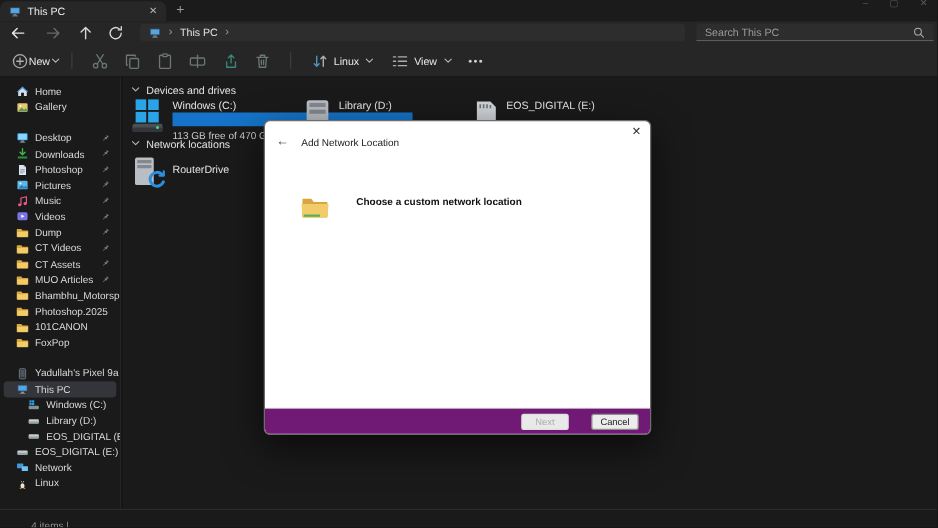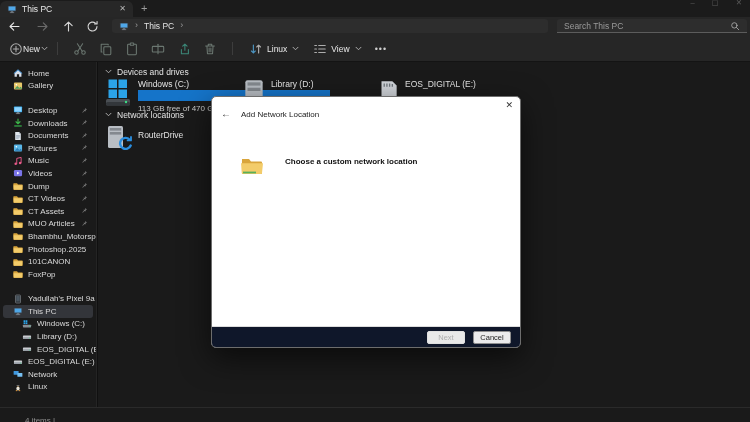--- a/index.html
+++ b/index.html
@@ -68,23 +68,23 @@
   .dialog{position:absolute;left:211px;top:96px;width:310px;height:252px;background:#ffffff;
           border:1px solid #6d6d6d;border-radius:5px;box-sizing:border-box;z-index:20;
           box-shadow:0 10px 30px rgba(0,0,0,.6);}
   .dlg-close{position:absolute;right:7px;top:4px;color:#333;font-size:9px;line-height:1;}
   .dlg-back{position:absolute;left:9px;top:12px;color:#333;font-size:10px;line-height:1;}
   .dlg-title{position:absolute;left:29px;top:13px;font-size:8px;color:#1b1b1b;}
   .dlg-heading{position:absolute;left:16px;top:36px;width:280px;font-size:10.5px;color:#3a62a5;}
   .dlg-option{position:absolute;left:29px;top:60px;display:flex;gap:22px;align-items:flex-start;}
   .opt-title{font-size:8px;font-weight:bold;color:#111;}
   .opt-desc{font-size:7.5px;color:#8e8e8e;margin-top:2px;}
-  .dlg-footer{position:absolute;left:0;right:0;bottom:0;height:21px;background:#0f172a;
+  .dlg-footer{position:absolute;left:0;right:0;bottom:0;height:21px;background:#701a75;
               border-top:1px solid #dcdcdc;border-radius:0 0 4px 4px;display:flex;align-items:center;
-              justify-content:flex-end;gap:8px;padding-right:9px;box-sizing:border-box;}
+              justify-content:flex-end;gap:18px;padding-right:9px;box-sizing:border-box;}
   .btn{width:38px;height:13px;font-size:7.5px;display:flex;align-items:center;justify-content:center;
        box-sizing:border-box;border-radius:2px;}
   .btn-next{background:#e9e9e9;border:1px solid #e0e0e0;color:#aeaeae;}
   .btn-cancel{background:#ececec;border:1px solid #8f8f8f;color:#1d1d1d;}
 
   
   .statusbar{position:absolute;left:0;right:0;bottom:0;height:14px;background:#1a1a1a;
              border-top:1px solid #2a2a2a;overflow:hidden;}
   .status-text{position:absolute;left:25px;top:8px;font-size:8px;color:#8f8f8f;}
 </style>
@@ -294,21 +294,21 @@
       </span>
     </div>
     <div class="side-item">
       <span class="side-ic">
         <svg viewBox="0 0 16 16" width="100%" height="100%">
           <path d="M3.5 1.5h6l3 3v10h-9z" fill="#dfe5ec"></path>
           <path d="M9.5 1.5l3 3h-3z" fill="#aab6c2"></path>
           <path d="M5 7.5h6M5 9.5h6M5 11.5h4" stroke="#7d91a6" stroke-width="1"></path>
         </svg>
       </span>
-      <span class="side-label">Documents</span>
+      <span class="side-label">Photoshop</span>
       <span class="side-pin">
         <svg viewBox="0 0 16 16" width="100%" height="100%">
           <path d="M10 2 14 6l-2.5.5-1.5 4L8 9l-4 4-1-1 4-4-1.5-1.5 4-.5z" fill="#8f8f8f"></path>
         </svg>
       </span>
     </div>
     <div class="side-item">
       <span class="side-ic">
         <svg viewBox="0 0 16 16" width="100%" height="100%">
           <rect x="1.5" y="2.5" width="13" height="11" rx="1.5" fill="#5ab7e8"></rect>

